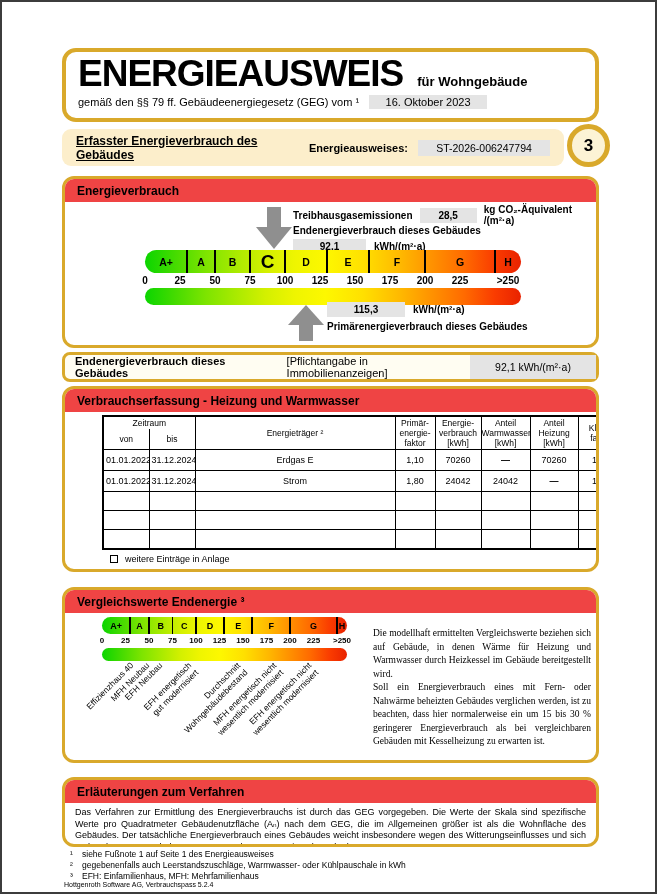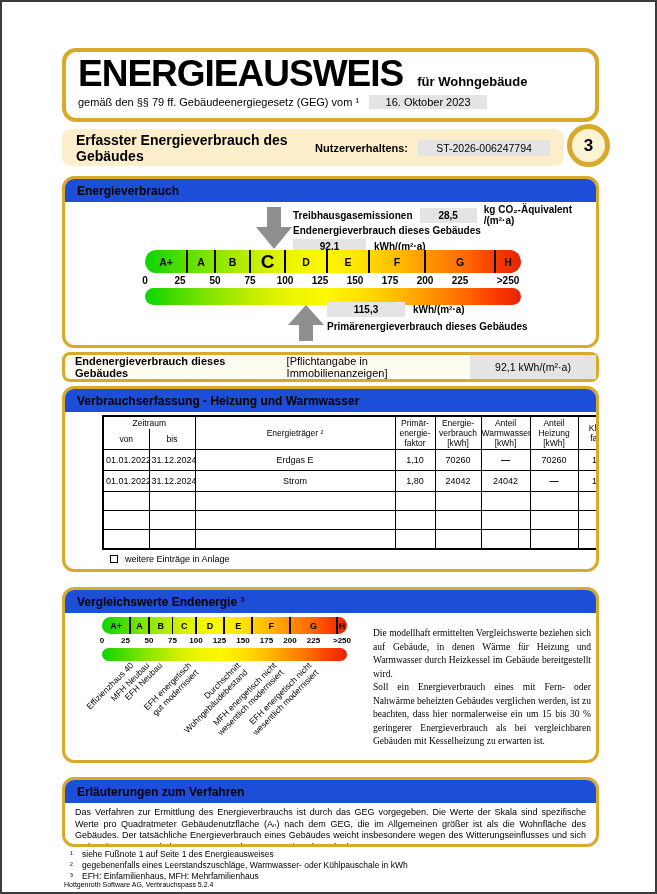--- a/index.html
+++ b/index.html
@@ -14,30 +14,30 @@
     border:4px solid #D9A92B;border-radius:14px;background:#fff;padding:2px 12px;}
   .hdr-row{display:flex;align-items:flex-end;}
   .hdr-title{font-size:37px;font-weight:bold;letter-spacing:-1px;line-height:40px;}
   .hdr-sub{font-size:13px;font-weight:bold;margin-left:14px;padding-bottom:5px;}
   .hdr-law{font-size:11px;margin-top:1px;display:flex;align-items:center;}
   .gray-box{background:#E4E4E4;display:inline-block;text-align:center;}
   .date-box{margin-left:10px;padding:1px 14px;min-width:118px;font-size:11px;}
   
   .reg-band{position:absolute;left:60px;top:127px;width:502px;height:37px;background:#FCEECB;
     border-radius:9px;display:flex;align-items:center;padding:0 14px;}
-  .reg-label{font-size:14px;font-weight:bold;}
+  .reg-label{font-size:12px;font-weight:bold;text-decoration:underline;}
   .reg-title{font-size:11px;font-weight:bold;margin-left:auto;}
   .reg-box{margin-left:10px;padding:2px 8px;min-width:132px;font-size:10.5px;}
   .page-circle{position:absolute;left:565px;top:122px;width:43px;height:43px;border-radius:50%;
     border:5px solid #D9A92B;background:#FCF3D5;display:flex;align-items:center;justify-content:center;
     font-size:17px;font-weight:bold;}
   
   .section{position:absolute;left:60px;width:537px;border:3px solid #D9A92B;border-radius:12px;
     background:#fff;overflow:hidden;}
-  .section-title{background:#1d4ed8;padding:5px 12px 4px 12px;font-size:12px;font-weight:bold;}
+  .section-title{background:#ef4444;padding:5px 12px 4px 12px;font-size:12px;font-weight:bold;}
   .section-content{position:relative;}
   
   #sec-ev{top:174px;height:172px;}
   .ev-content{height:141px;}
   .lbl-b{font-weight:bold;font-size:10px;}
   .val-row{display:flex;align-items:center;}
   .value-box{background:#E4E4E4;font-weight:bold;font-size:10px;text-align:center;padding:2px 0;}
   .ghg-row{position:absolute;left:228px;top:2px;}
   .ghg-row .value-box{width:62px;margin:0 7px;}
   .end-label{position:absolute;left:228px;top:23px;}
@@ -118,21 +118,21 @@
       <span class="hdr-sub">für Wohngebäude</span>
     </div>
     <div class="hdr-law">
       <span>gemäß den §§ 79 ff. Gebäudeenergiegesetz (GEG) vom ¹</span>
       <span class="gray-box date-box">16. Oktober 2023</span>
     </div>
   </div>
 
   <div class="reg-band">
     <span class="reg-label">Erfasster Energieverbrauch des Gebäudes</span>
-    <span class="reg-title">Nutzerverhaltens:</span>
+    <span class="reg-title">Energieausweises:</span>
     <span class="gray-box reg-box">ST-2026-006247794</span>
   </div>
   <div class="page-circle">3</div>
 
   <div class="section" id="sec-ev">
     <div class="section-title">Energieverbrauch</div>
     <div class="section-content ev-content">
       <div class="ghg-row val-row">
         <span class="lbl-b">Treibhausgasemissionen</span>
         <span class="value-box">28,5</span>
@@ -371,21 +371,21 @@
     <div class="er-text">Das Verfahren zur Ermittlung des Energieverbrauchs ist durch das GEG vorgegeben. Die Werte der Skala sind spezifische Werte pro Quadratmeter Gebäudenutzfläche (Aₙ) nach dem GEG, die im Allgemeinen größer ist als die Wohnfläche des Gebäudes. Der tatsächliche Energieverbrauch eines Gebäudes weicht insbesondere wegen des Witterungseinflusses und sich ändernden Nutzerverhaltens vom angegebenen Energieverbrauch ab.</div>
   </div>
 
   <div class="footnotes" id="footnotes">
       <div class="fn-line">
         <span class="fn-mark">¹</span>
         <span>siehe Fußnote 1 auf Seite 1 des Energieausweises</span>
       </div>
       <div class="fn-line">
         <span class="fn-mark">²</span>
-        <span>gegebenenfalls eines Leerstandszuschläge, Warmwasser- oder Kühlpauschale in kWh</span>
+        <span>gegebenenfalls auch Leerstandszuschläge, Warmwasser- oder Kühlpauschale in kWh</span>
       </div>
       <div class="fn-line">
         <span class="fn-mark">³</span>
         <span>EFH: Einfamilienhaus, MFH: Mehrfamilienhaus</span>
       </div>
     </div>
   <div class="page-footer">Hottgenroth Software AG, Verbrauchspass 5.2.4</div>
 
 </div>
 

